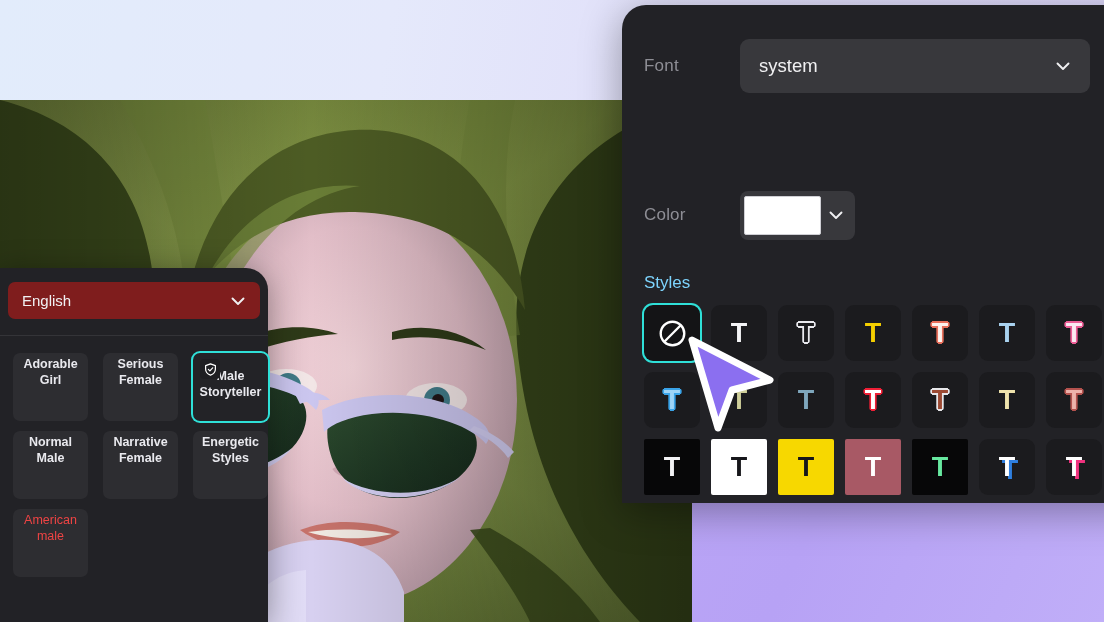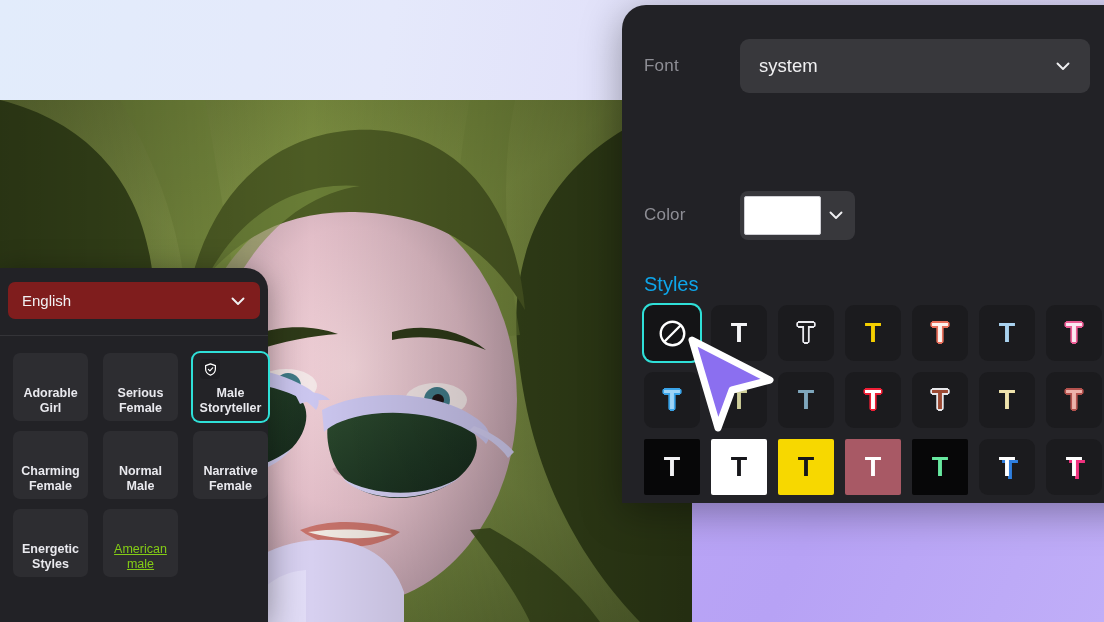--- a/index.html
+++ b/index.html
@@ -69,21 +69,21 @@
   .color-ctl{
     height:49px;background:#38383c;border-radius:8px;display:flex;align-items:center;
     padding:0 10px 0 0;cursor:pointer;
   }
   .swatch{
     width:75px;height:37px;background:#ffffff;border:1px solid #cfcfd4;
     margin:0 6px 0 4px;border-radius:2px;
   }
 
   .styles-title{
-    position:absolute;left:22px;top:268px;color:#0ea5e9;font-size:20px;
+    position:absolute;left:22px;top:268px;color:#7dd3fc;font-size:17px;
   }
 
   .grid{
     position:absolute;left:22px;top:300px;
     display:grid;grid-template-columns:repeat(7,56px);
     gap:11px 11px;
   }
   .tile{
     width:56px;height:56px;border-radius:9px;background:#1b1b1e;
     display:flex;align-items:center;justify-content:center;cursor:pointer;
@@ -112,26 +112,26 @@
   .lang-select .val{color:#f0f0f2;font-size:15px;}
   .divider{position:absolute;left:0;top:67px;width:268px;height:1px;background:#343438;}
 
   .voice-grid{
     position:absolute;left:13px;top:85px;
     display:grid;grid-template-columns:repeat(3,75px);
     gap:10px 15px;
   }
   .voice{
     width:75px;height:68px;background:#2d2d31;border-radius:7px;
-    display:flex;align-items:flex-end;justify-content:center;text-align:center;
+    display:flex;align-items:flex-start;justify-content:center;text-align:center;
     color:#e9e9ee;font-size:12.5px;font-weight:bold;line-height:1.25;
     padding:4px;box-sizing:border-box;cursor:pointer;position:relative;
   }
   .voice.sel{background:#232327;box-shadow:0 0 0 2px #2fe0d8;}
-  .voice.plain{font-weight:normal;color:#84cc16;text-decoration:underline;}
+  .voice.plain{font-weight:normal;color:#ef4444;}
   .badge{
     position:absolute;left:7px;top:6px;width:20px;height:20px;border-radius:4px;
     background:#1e1e22;display:flex;align-items:center;justify-content:center;
   }
   .voice.sel .vlabel{margin-top:12px;}
 
   
   .cursor{position:absolute;left:688px;top:336px;width:86px;height:98px;pointer-events:none;}
 </style>
 </head>
@@ -338,23 +338,20 @@
         <div class="voice sel">
           <span class="badge">
             <svg viewBox="0 0 16 16" width="13" height="13">
               <path d="M8 1 L14 3.2 V7.6 C14 11 11.4 13.6 8 15 C4.6 13.6 2 11 2 7.6 V3.2 Z" fill="none" stroke="#ffffff" stroke-width="1.5" stroke-linejoin="round"></path>
               <path d="M5.4 7.8 L7.2 9.7 L10.7 5.9" fill="none" stroke="#ffffff" stroke-width="1.5" stroke-linecap="round" stroke-linejoin="round"></path>
             </svg>
           </span>
           <span class="vlabel">Male Storyteller</span>
         </div>
         <div class="voice">
-          <span class="vlabel">Charming Female</span>
-        </div>
-        <div class="voice">
           <span class="vlabel">Normal Male</span>
         </div>
         <div class="voice">
           <span class="vlabel">Narrative Female</span>
         </div>
         <div class="voice">
           <span class="vlabel">Energetic Styles</span>
         </div>
         <div class="voice plain">
           <span class="vlabel">American male</span>

